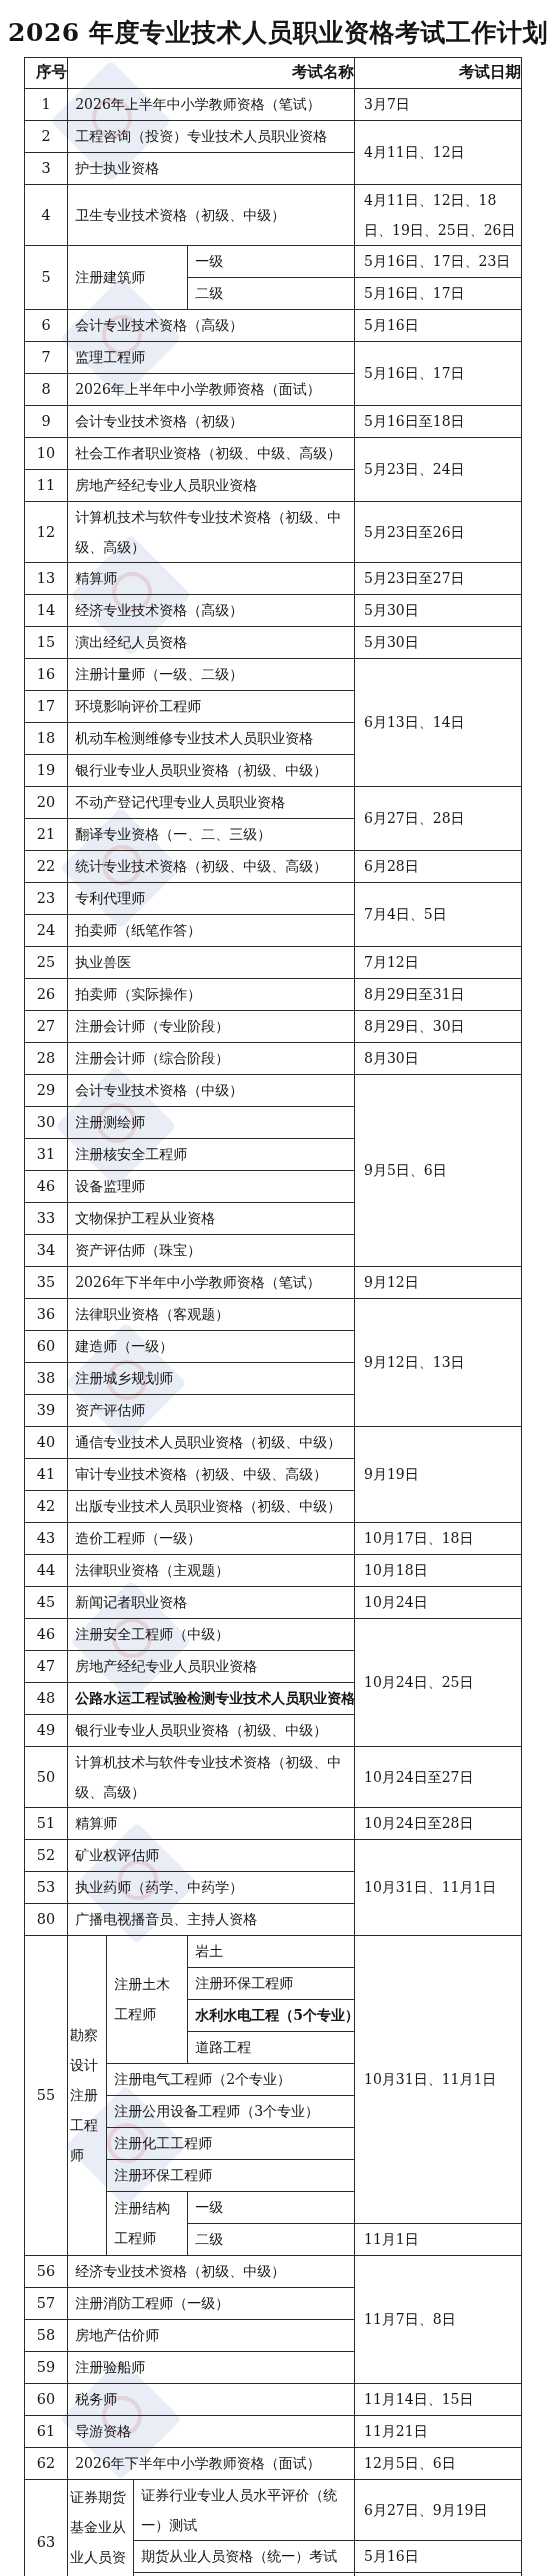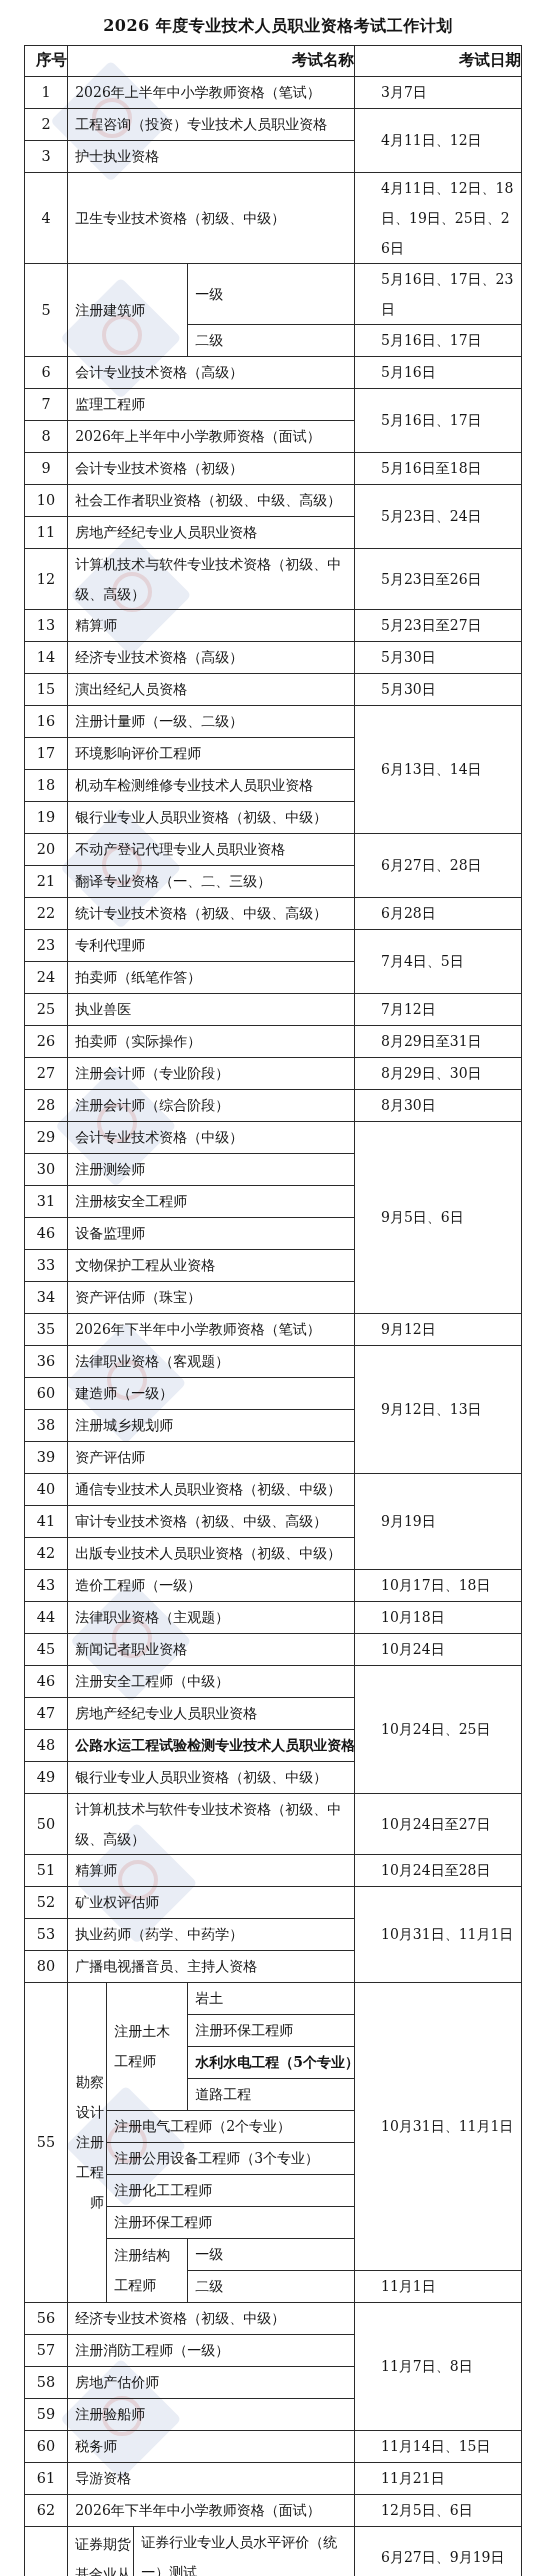--- a/index.html
+++ b/index.html
@@ -15,21 +15,21 @@
     background:var(--bg);
     color:var(--text);
     font-family:"DejaVu Serif","Liberation Serif",serif;
     position:relative;
     overflow:hidden;
   }
   .page{position:relative;width:556px;height:2599px;}
   .page-title{
     margin:0;padding:15.5px 0 8.2px 0;
     text-align:center;
-    font-size:16px;
+    font-size:25px;
     font-weight:bold;
     letter-spacing:0.5px;
     position:relative;z-index:1;
   }
   table.plan{
     border-collapse:collapse;
     table-layout:fixed;
     width:498px;
     margin-left:24px;
     position:relative;z-index:1;
@@ -47,22 +47,22 @@
   .plan th{
     height:30px;
     font-size:15.5px;
     font-weight:bold;
     text-align:right;
     line-height:normal;
   }
   .plan td{height:31px;}
   td.num{text-align:center;font-size:14.4px;}
   td.name,td.date,td.sub,td.grp{text-align:left;padding:0 3.1px 0 7.2px;}
-  td.date{padding-left:26px;margin-left:12px;}
-  td.vlab{text-align:right;white-space:pre-line;padding:0 2.1px;}
+  td.date{padding-left:9px;margin-left:12px;}
+  td.vlab{text-align:left;white-space:pre-line;padding:0 2.1px;}
   td.grp{white-space:pre-line;}
   td.nw{white-space:nowrap;overflow:hidden;font-weight:bold;}
   
   .wm{position:absolute;width:98px;height:98px;z-index:0;pointer-events:none;}
   .wm .diamond{
     position:absolute;inset:6.2px;
     background:var(--wm-blue);
     opacity:0.10;
     transform:rotate(45deg);
     border-radius:5.2px;

